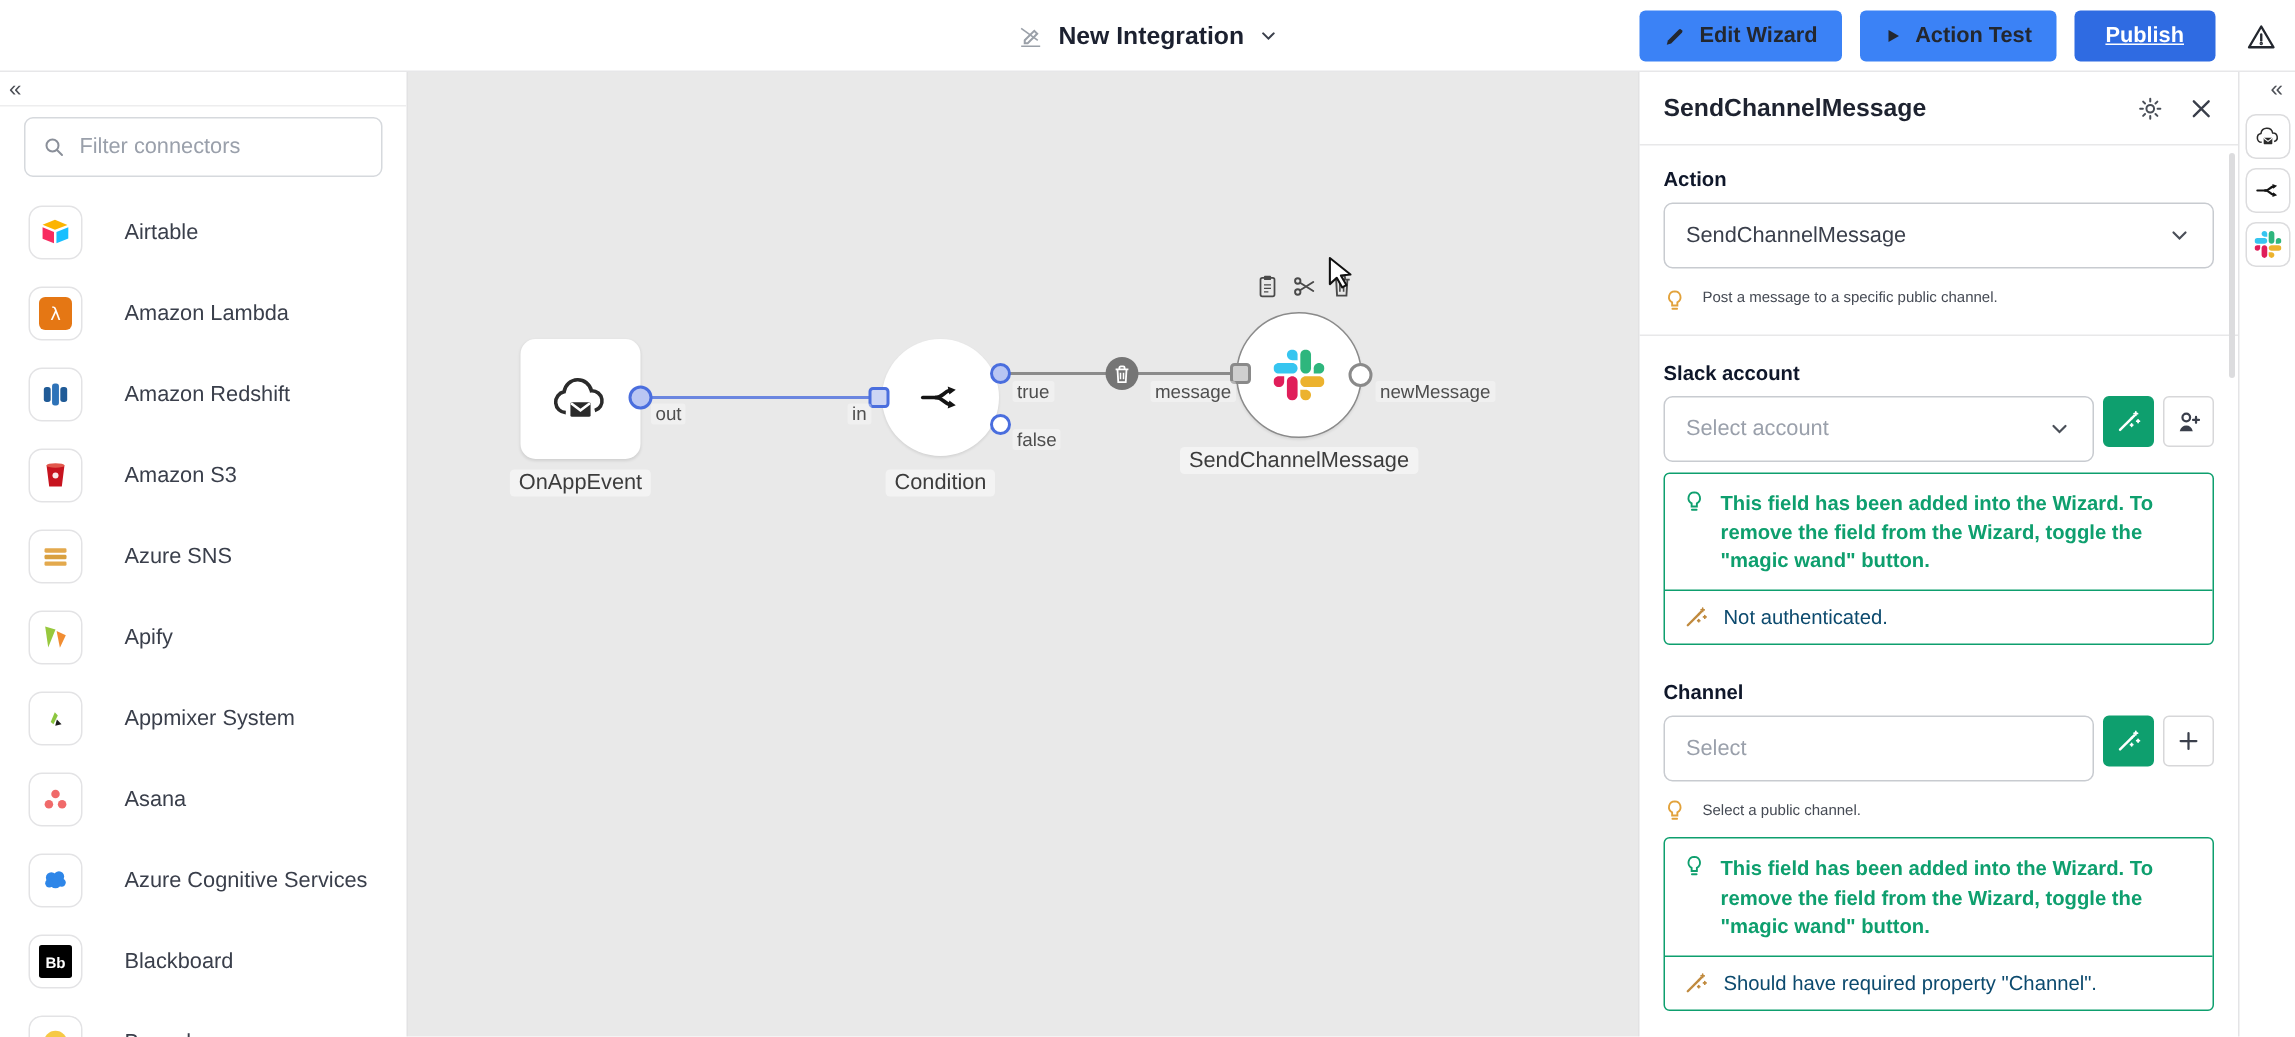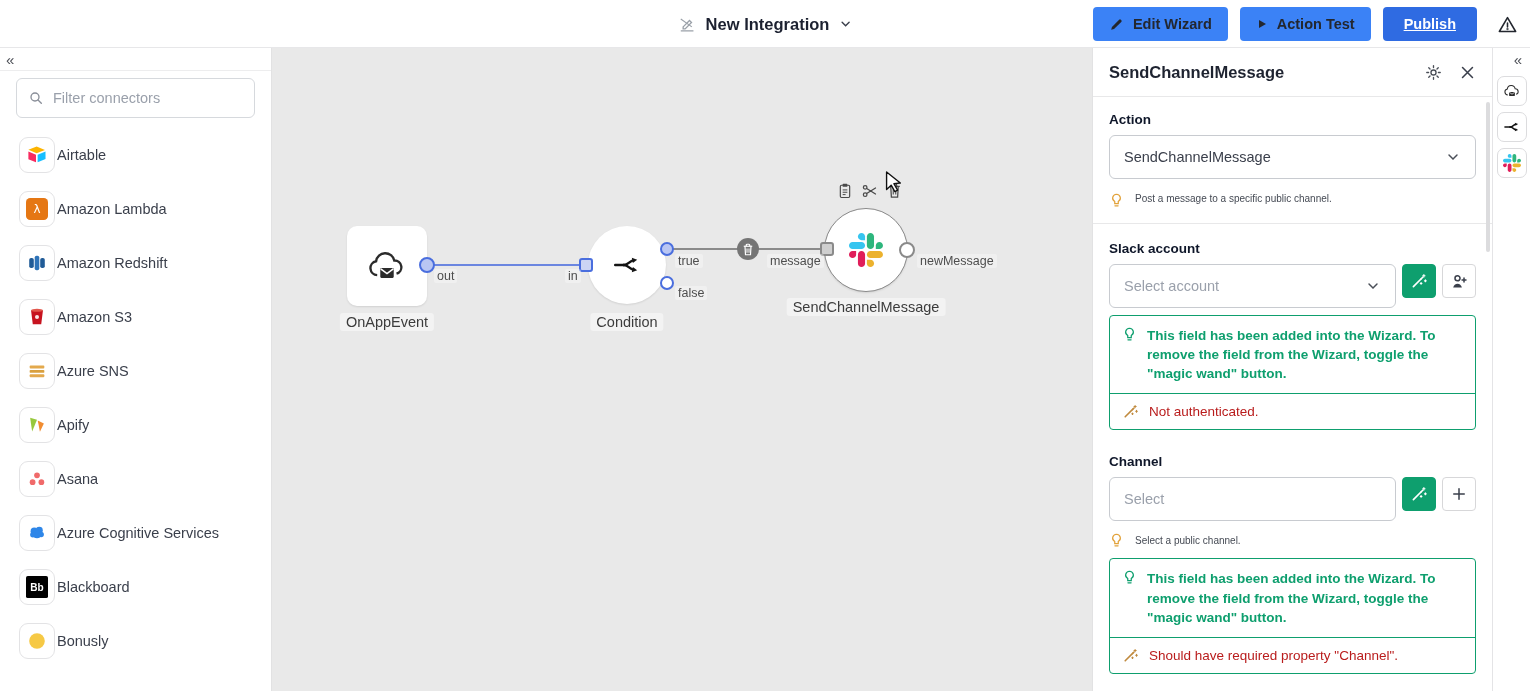--- a/index.html
+++ b/index.html
@@ -26,21 +26,21 @@
     border-right:1px solid #e2e2e3; z-index:4; }
   .sb-head { height:23px; display:flex; align-items:center; padding-left:6px;
     border-bottom:1px solid #ededee; }
   .collapse-glyph { font-size:15px; color:#4c4f56; cursor:pointer; line-height:1; }
   .search-box { margin:7px 16px 0 16px; height:40px; border:1px solid #d6d9dd; border-radius:6px;
     display:flex; align-items:center; gap:9px; padding:0 11px; background:#fff; }
   .search-box input { border:none; outline:none; flex:1; min-width:0; font-family:inherit;
     font-size:14.5px; color:#3a3f4b; background:transparent; }
   .search-box input::placeholder { color:#9aa0ab; }
   .connector-list { margin-top:10px; }
-  .connector-row { height:54px; display:flex; align-items:center; gap:2px; padding:0 19px;
+  .connector-row { height:54px; display:flex; align-items:center; gap:28px; padding:0 19px;
     cursor:pointer; }
   .c-icon { width:36px; height:36px; border:1px solid #e3e3e5; border-radius:9px; flex:0 0 36px;
     display:flex; align-items:center; justify-content:center; background:#fff; }
   .c-icon svg { width:22px; height:22px; }
   .c-label { font-size:14.5px; color:#3a3f4b; white-space:nowrap; }
 
   
   .canvas { position:absolute; left:272px; top:48px; width:820px; bottom:0; background:#e9e9e9;
     overflow:hidden; }
   .abs { position:absolute; }
@@ -82,21 +82,21 @@
   .section-divider { height:1px; background:#e8e8e9; margin:14px -16px 0; }
   .field-row { display:flex; gap:6px; align-items:flex-start; }
   .sq-btn { width:34px; height:34px; border-radius:4px; border:1px solid #d7d7d9; background:#fff;
     display:flex; align-items:center; justify-content:center; cursor:pointer; flex:0 0 34px; }
   .sq-btn.green { background:#0e9f6e; border-color:#0e9f6e; }
   .note-box { border:1px solid #0e9f6e; border-radius:4px; margin-top:7px; }
   .note-top { padding:10px 12px; display:flex; gap:10px; align-items:flex-start; }
   .note-top .note-text { font-size:13.5px; color:#0e9f6e; font-weight:700; line-height:1.42; }
   .note-bottom { border-top:1px solid #0e9f6e; padding:9px 12px; display:flex; gap:10px;
     align-items:center; }
-  .note-bottom .note-text { font-size:13.5px; color:#b91c1c; }
+  .note-bottom .note-text { font-size:13.5px; color:#0c4a6e; }
   .panel-scroll { position:absolute; right:2px; top:54px; width:4px; height:150px; background:#dcdcde; border-radius:2px; }
 
   
   .rail { position:absolute; right:0; top:48px; bottom:0; width:38px; background:#fff;
     border-left:1px solid #e4e4e6; z-index:4; }
   .rail-head { height:23px; display:flex; align-items:center; justify-content:flex-end;
     padding-right:8px; }
   .rail-items { display:flex; flex-direction:column; align-items:center; gap:6px; margin-top:5px; }
   .rail-btn { width:30px; height:30px; border:1px solid #dcdcde; border-radius:7px; background:#fff;
     display:flex; align-items:center; justify-content:center; cursor:pointer; }
@@ -219,20 +219,29 @@
           <svg viewBox="0 0 24 24">
             <path d="M4.5 4l7.5 2.2-5.3 13z" fill="#97C83D"></path>
             <path d="M12.8 7.2l6.7 3.2-4.3 9z" fill="#F18D32"></path>
           </svg>
         </span>
     <span class="c-label">Apify</span>
   </div>
       <div class="connector-row">
     <span class="c-icon">
           <svg viewBox="0 0 24 24">
+            <path d="M8.5 14.5l3-7 2.2 2.3-3.2 6.4z" fill="#8CC63F"></path>
+            <path d="M13 12.8l3.4 3.4-4.6 1z" fill="#1d1d1d"></path>
+          </svg>
+        </span>
+    <span class="c-label">Appmixer System</span>
+  </div>
+      <div class="connector-row">
+    <span class="c-icon">
+          <svg viewBox="0 0 24 24">
             <circle cx="12" cy="8" r="3.1" fill="#F06A6A"></circle>
             <circle cx="7.2" cy="15.5" r="3.1" fill="#F06A6A"></circle>
             <circle cx="16.8" cy="15.5" r="3.1" fill="#F06A6A"></circle>
           </svg>
         </span>
     <span class="c-label">Asana</span>
   </div>
       <div class="connector-row">
     <span class="c-icon">
           <svg viewBox="0 0 24 24" fill="#2E86E8">

